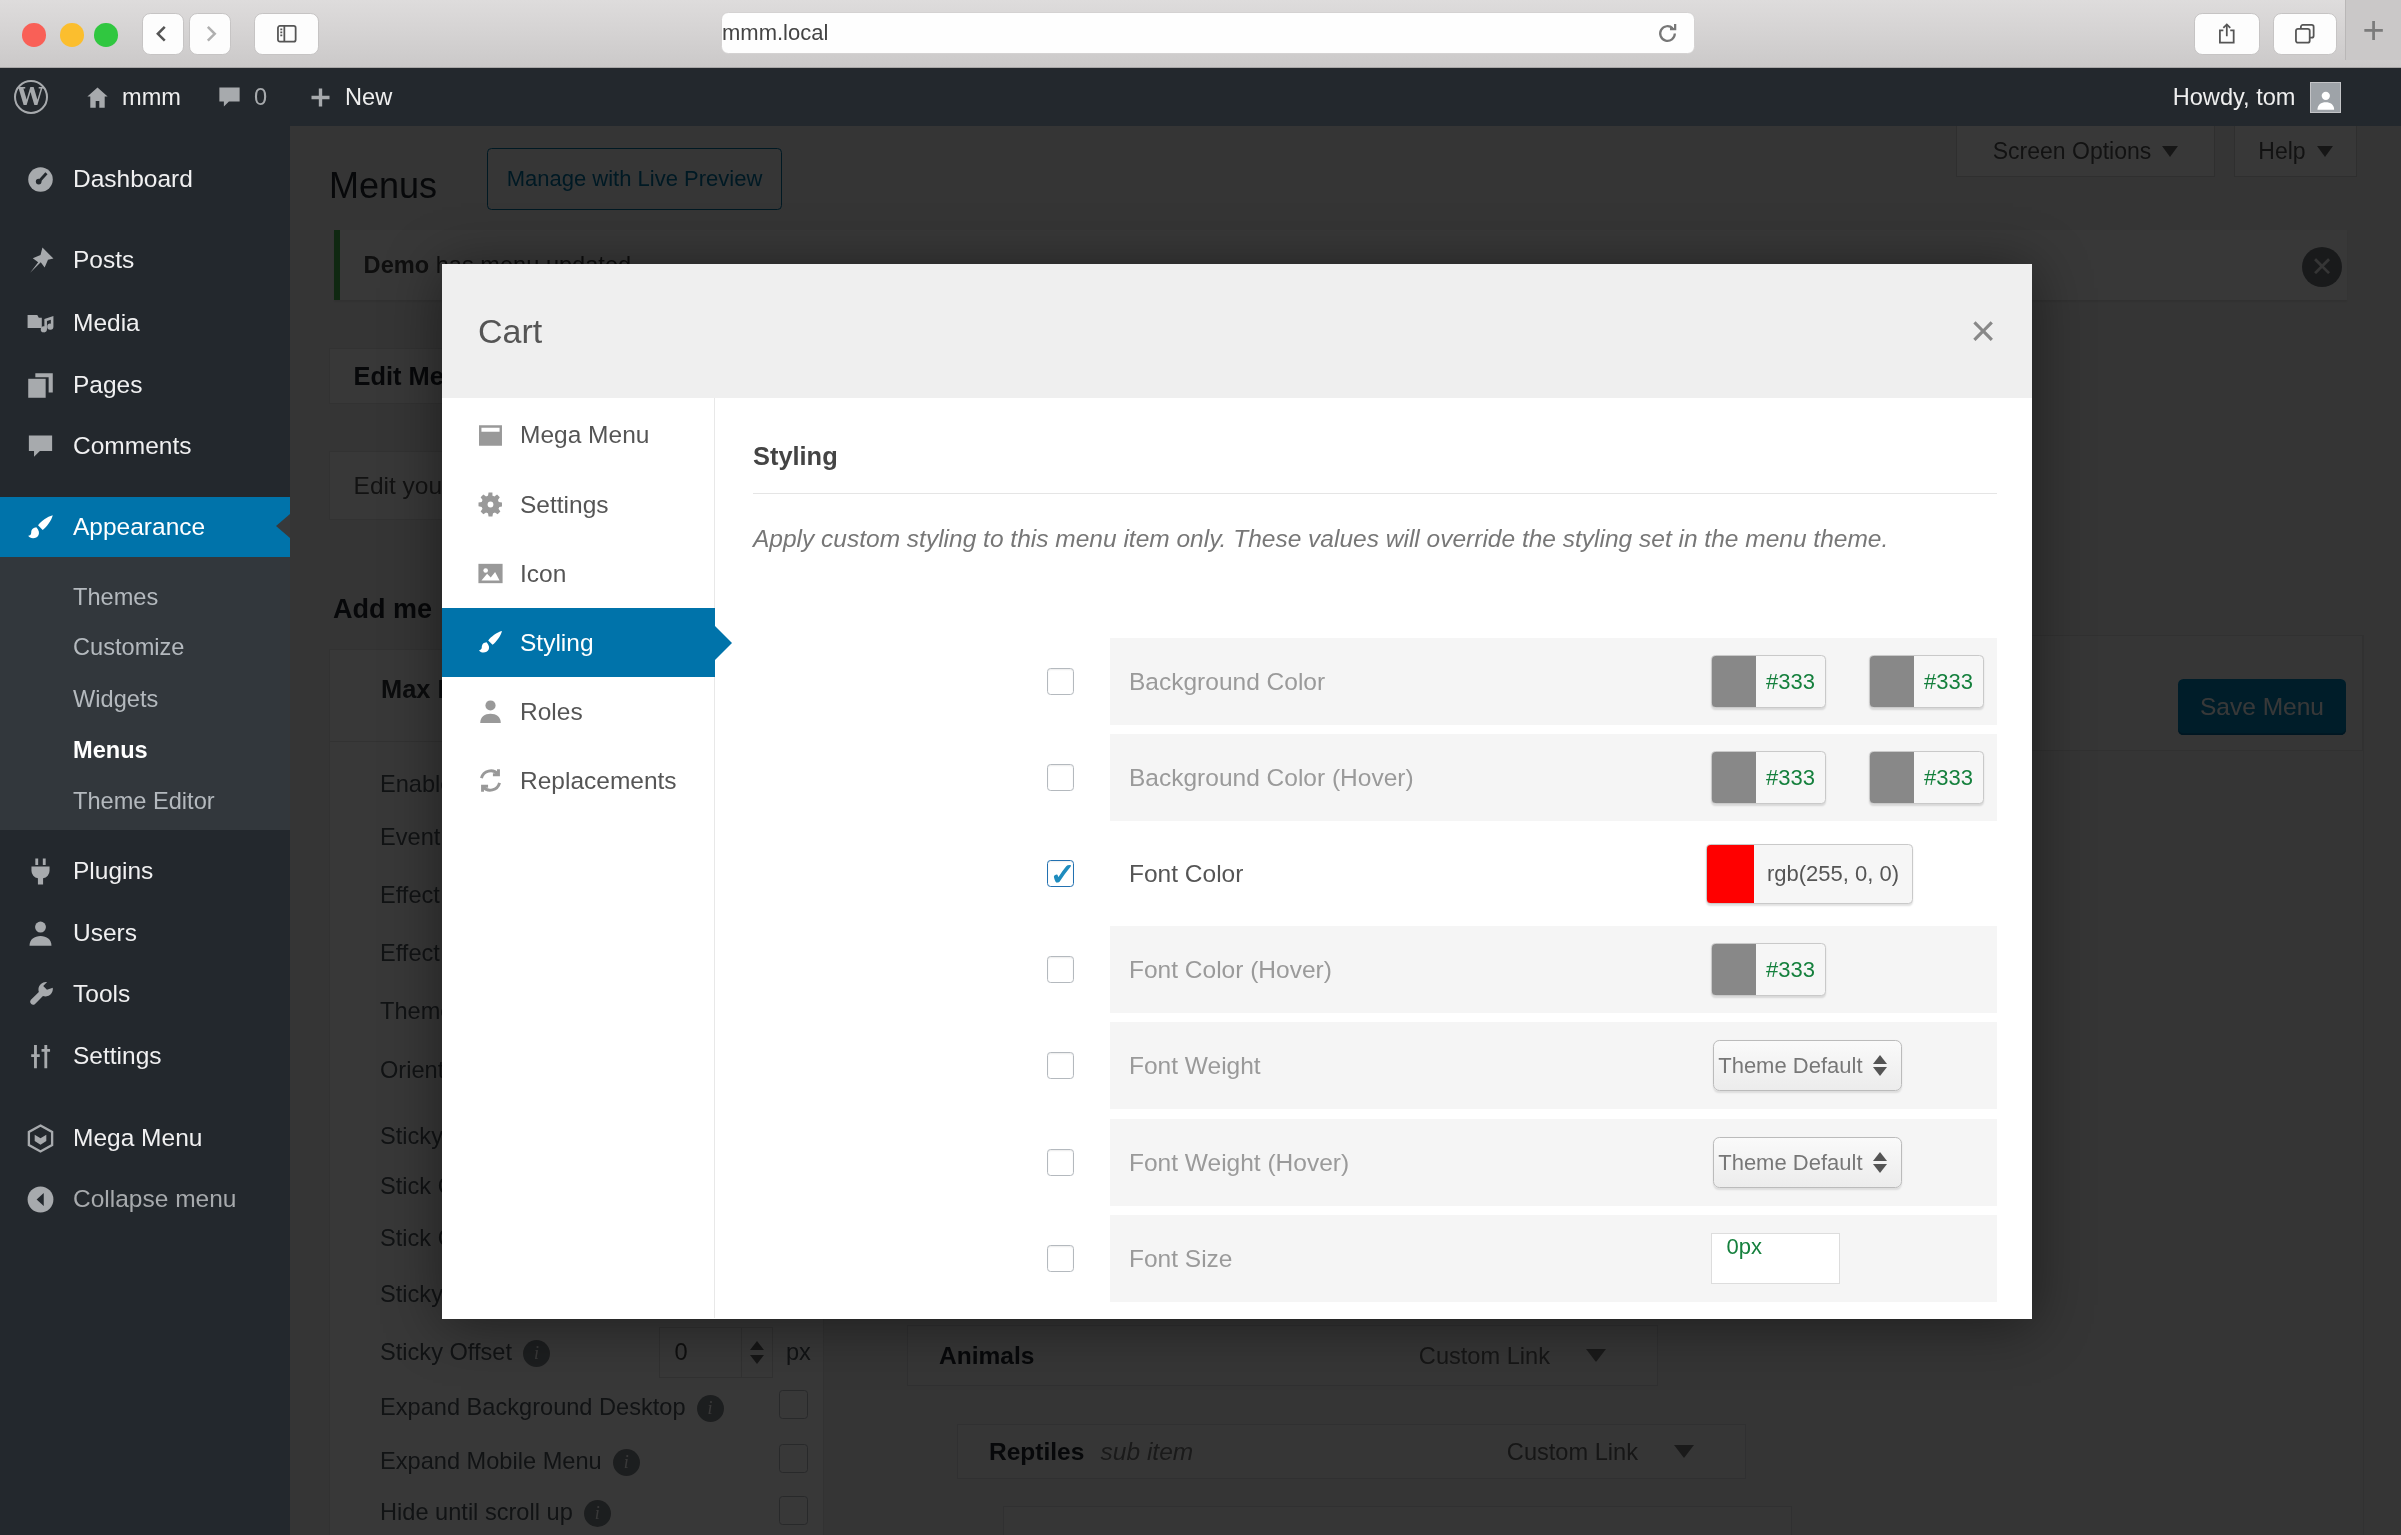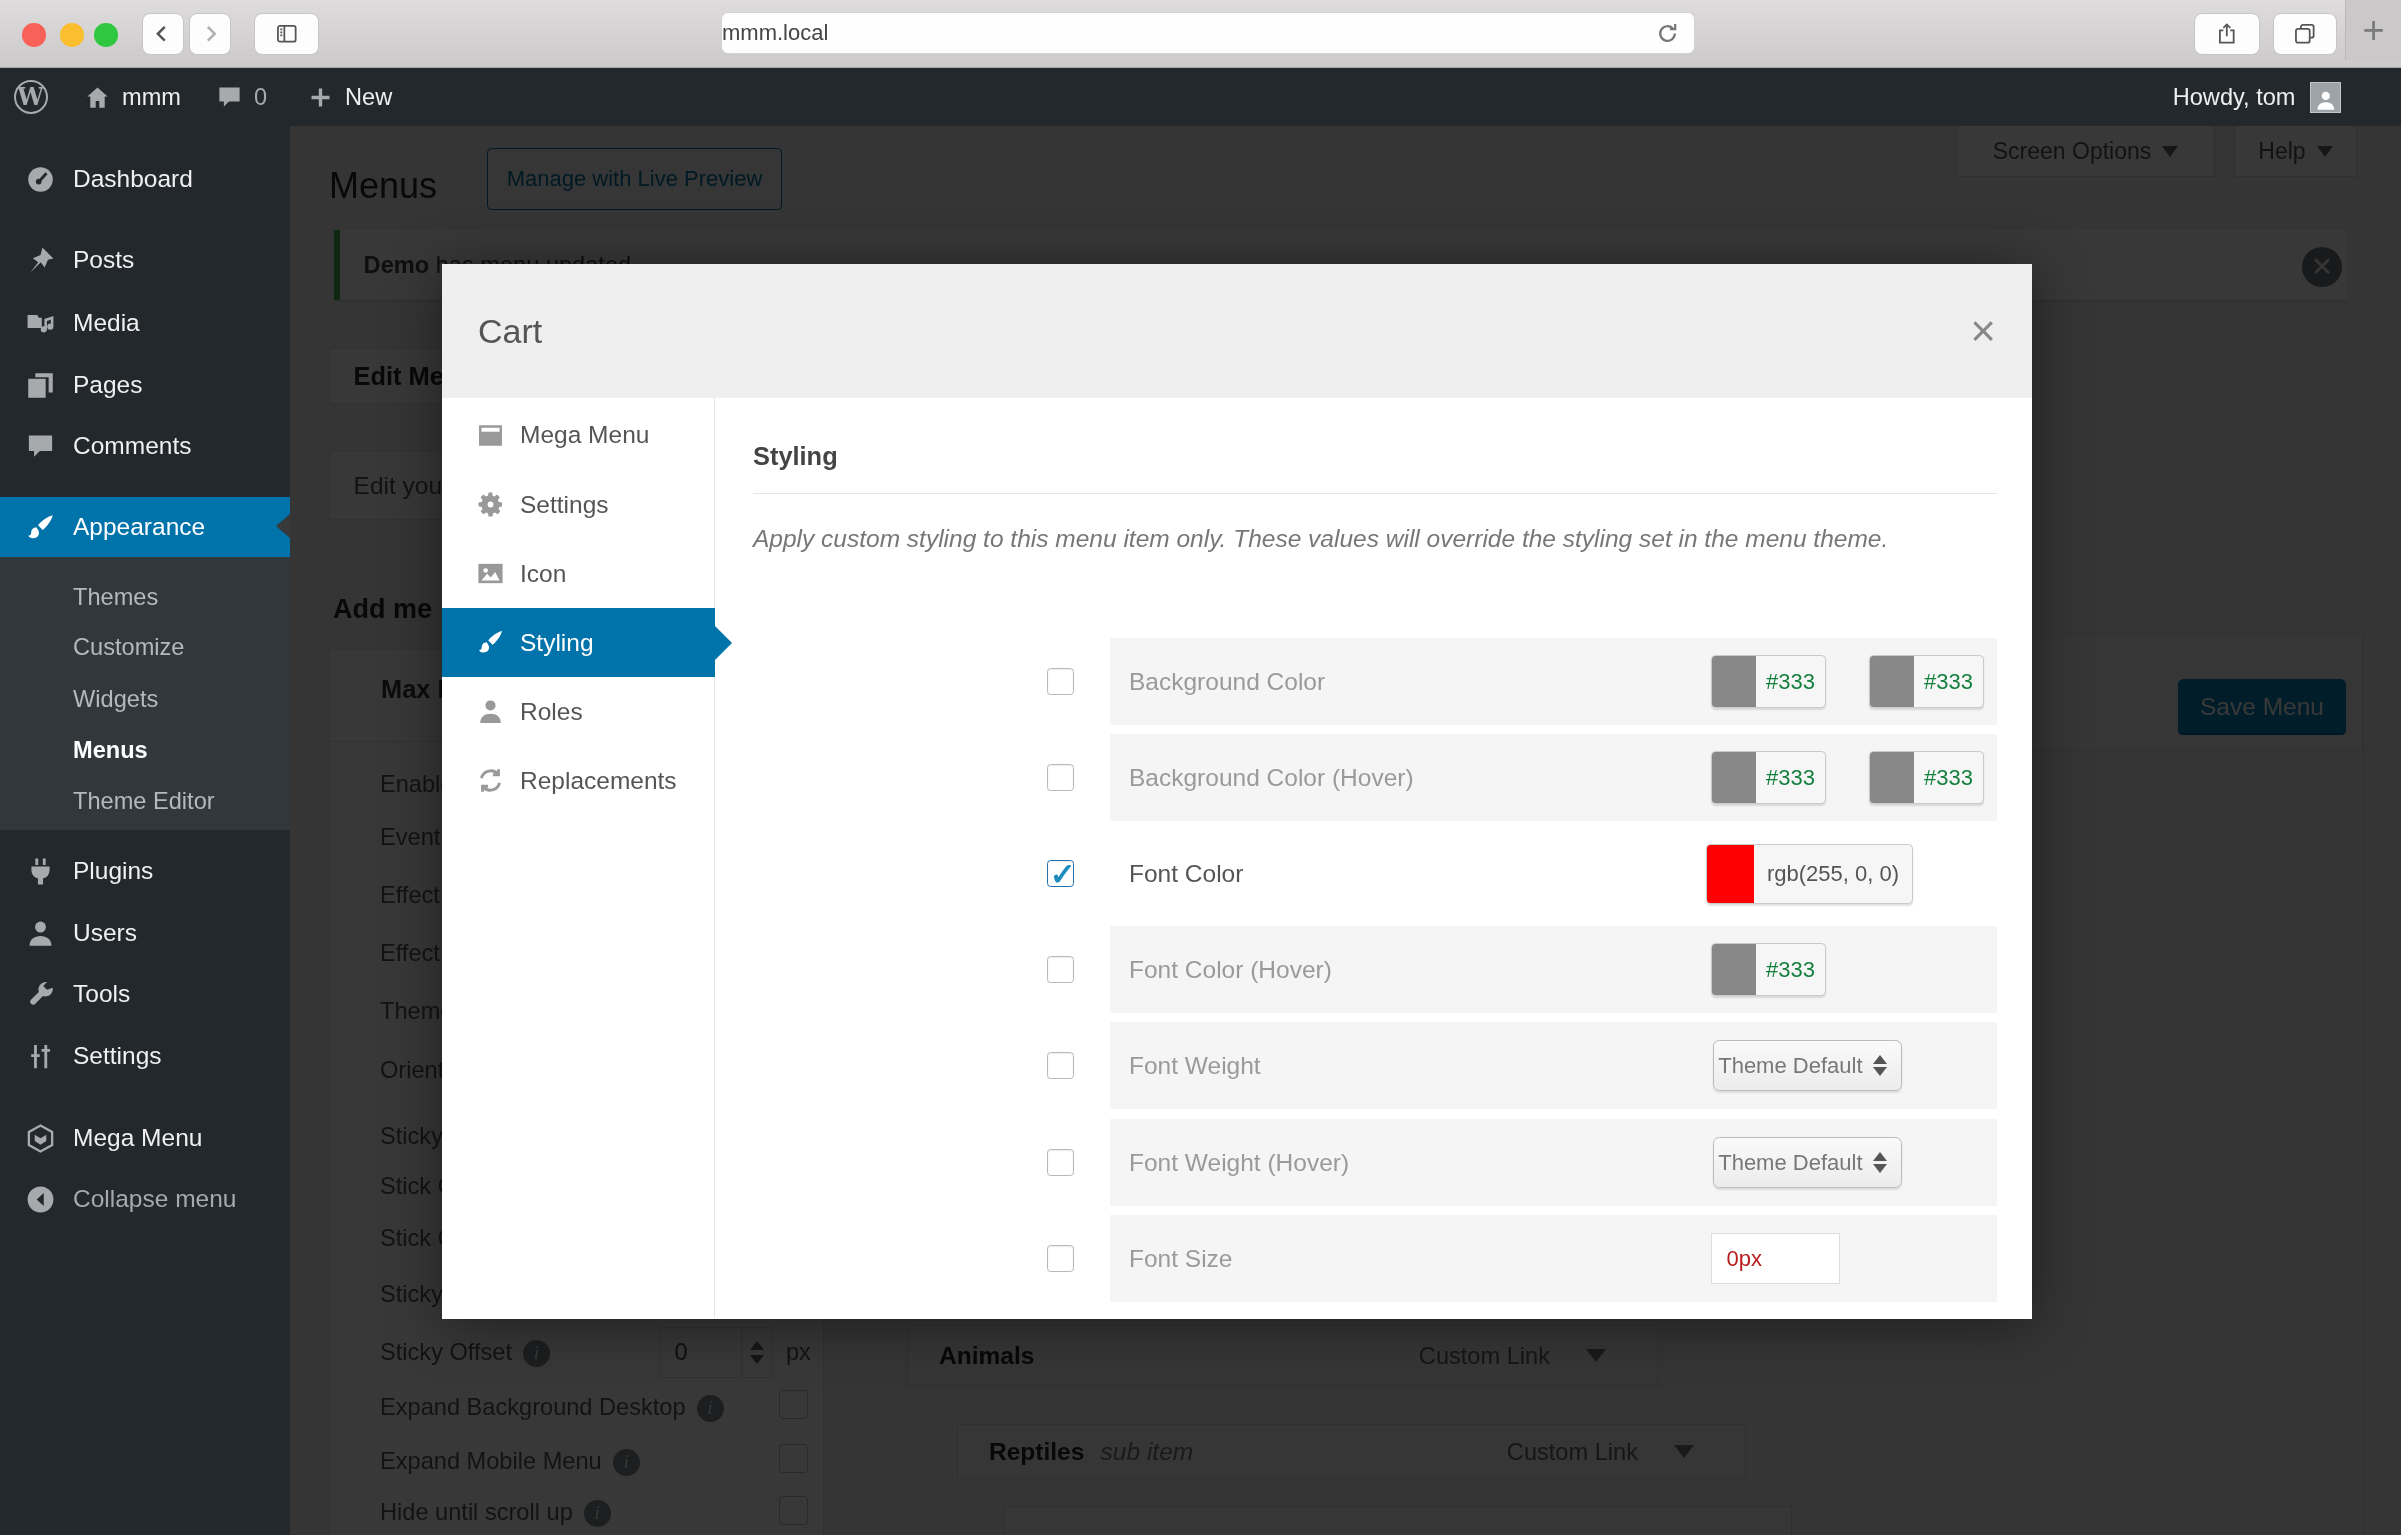--- a/index.html
+++ b/index.html
@@ -139,21 +139,21 @@
   .swatch.big .stxt { color:#555; }
 
   .msel { position:absolute; top:18px; height:51px; width:189px; border:0.9px solid #bbb; border-radius:6.4px;
     background:linear-gradient(#fafafa,#ececec); box-shadow:0 1.8px 1.8px rgba(0,0,0,.1);
     display:flex; align-items:center; }
   .msel .stxt { flex:1; text-align:center; font-size:22px; color:#777; }
   .msel .updn { width:27px; display:flex; flex-direction:column; align-items:center; gap:3.6px; margin-right:7.3px;}
   .msel .u { width:0;height:0;border-left:7.3px solid transparent;border-right:7.3px solid transparent;border-bottom:9px solid #555;}
   .msel .d { width:0;height:0;border-left:7.3px solid transparent;border-right:7.3px solid transparent;border-top:9px solid #555;}
   .minput { position:absolute; top:18px; height:51px; width:129px; background:#fff; border:0.9px solid #ddd;
-    display:flex; align-items:center; padding-left:14.5px; font-size:22px; color:#b91c1c; }
+    display:flex; padding-left:14.5px; font-size:22px; color:#15803d; }
 </style>
 </head>
 <body>
 
 <div id="screen">
 
   <div class="chrome">
     <span class="tl red"></span>
     <span class="tl yellow"></span>
     <span class="tl green"></span>

